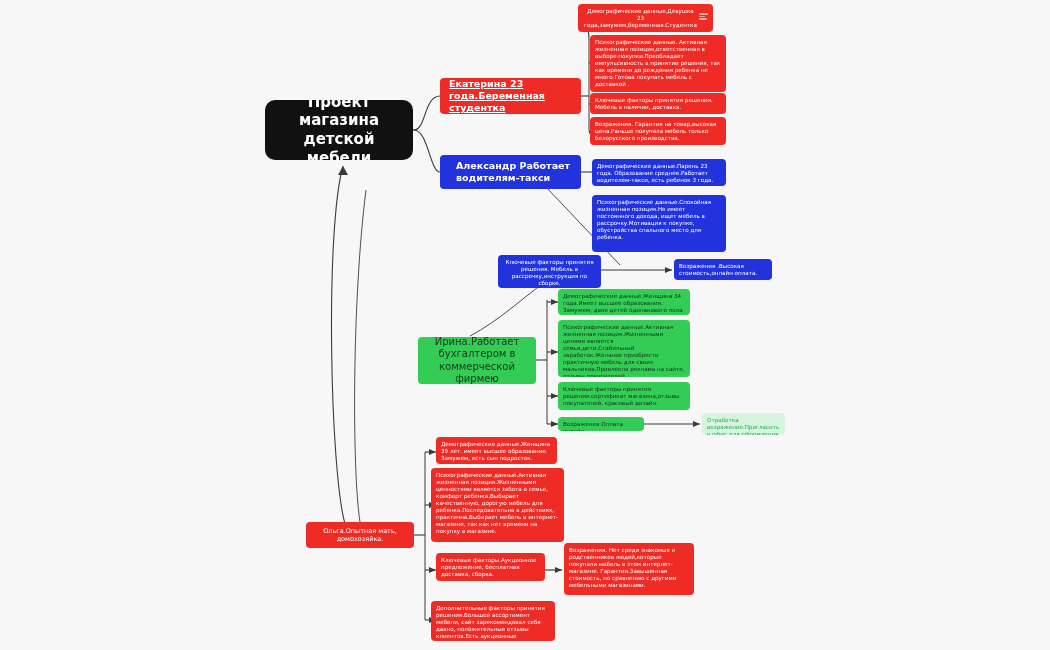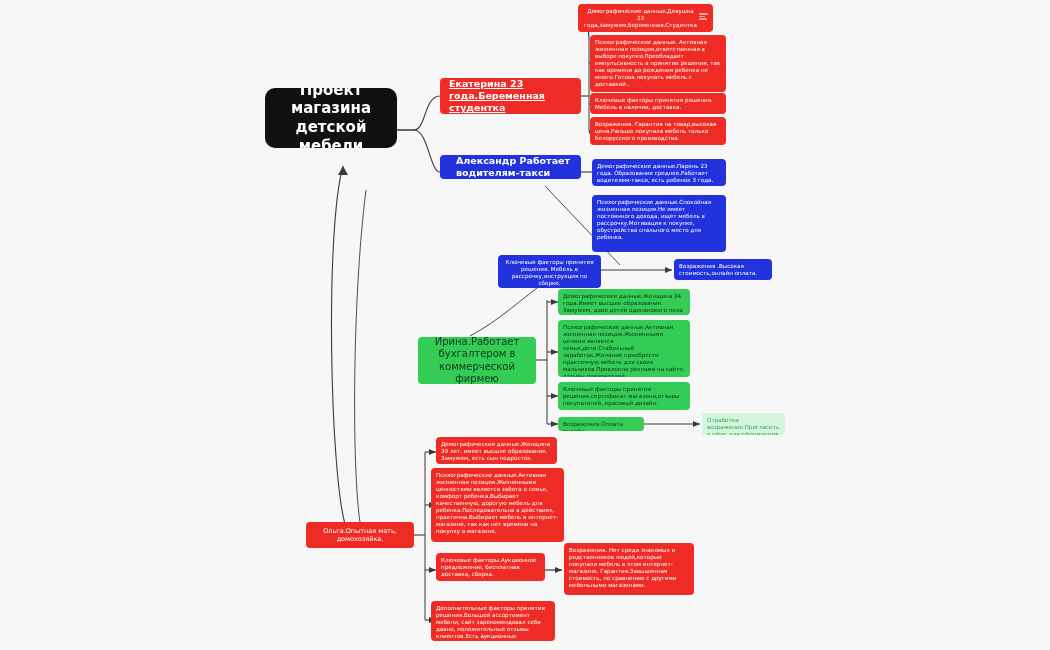--- a/index.html
+++ b/index.html
@@ -150,21 +150,21 @@
       <path d="M425,570 L436,570"></path>
         <polygon points="436,570 429,567 429,573" fill="#3a3a3a" stroke="none"></polygon>
       <path d="M425,620 L436,620"></path>
         <polygon points="436,620 429,617 429,623" fill="#3a3a3a" stroke="none"></polygon>
 
       <path d="M545,570 L562,570" stroke-width="1.2"></path>
       <polygon points="562,570 555,567 555,573" fill="#3a3a3a" stroke="none"></polygon>
     </g>
   </svg>
 
-  <div class="node n-root" style="left:265px;top:88px;width:132px;height:60px;">
+  <div class="node n-root" style="left:265px;top:100px;width:148px;height:60px;">
     <span class="txt">Проект магазина детской мебели</span>
   </div>
 
   <div class="node n-head-red" style="left:440px;top:78px;width:141px;height:36px;text-decoration:underline;">
     <span class="txt">Екатерина 23 года.Беременная студентка</span>
   </div>
 
   <div class="node n-red" style="left:578px;top:4px;width:135px;height:28px;text-align:center;display:flex;align-items:center;justify-content:center;">
     <span class="txt" style="padding-right:10px;">Демографические данные.Девушка 23 года,замужем,беременная.Студентка</span>
     <span class="note-icon">
@@ -179,21 +179,21 @@
   </div>
 
   <div class="node n-red" style="left:590px;top:93px;width:136px;height:21px;">
     <span class="txt">Ключевые факторы принятия решения. Мебель в наличии, доставка.</span>
   </div>
 
   <div class="node n-red" style="left:590px;top:117px;width:136px;height:28px;">
     <span class="txt">Возражения. Гарантия на товар,высокая цена.Раньше покупала мебель только белорусского производства.</span>
   </div>
 
-  <div class="node n-head-blue" style="left:440px;top:155px;width:141px;height:24px;padding-left:16px;">
+  <div class="node n-head-blue" style="left:440px;top:155px;width:141px;height:34px;padding-left:16px;">
     <span class="txt">Александр Работает водителям-такси</span>
   </div>
 
   <div class="node n-blue" style="left:592px;top:159px;width:134px;height:27px;">
     <span class="txt">Демографические данные.Парень 23 года. Образование среднее.Работает водителем-такси, есть ребенок 3 года.</span>
   </div>
 
   <div class="node n-blue" style="left:592px;top:195px;width:134px;height:57px;">
     <span class="txt">Психографические данные.Спокойная жизненная позиция.Не имеет постоянного дохода, ищет мебель в рассрочку.Мотивация к покупке, обустройства спального место для ребенка.</span>
   </div>

